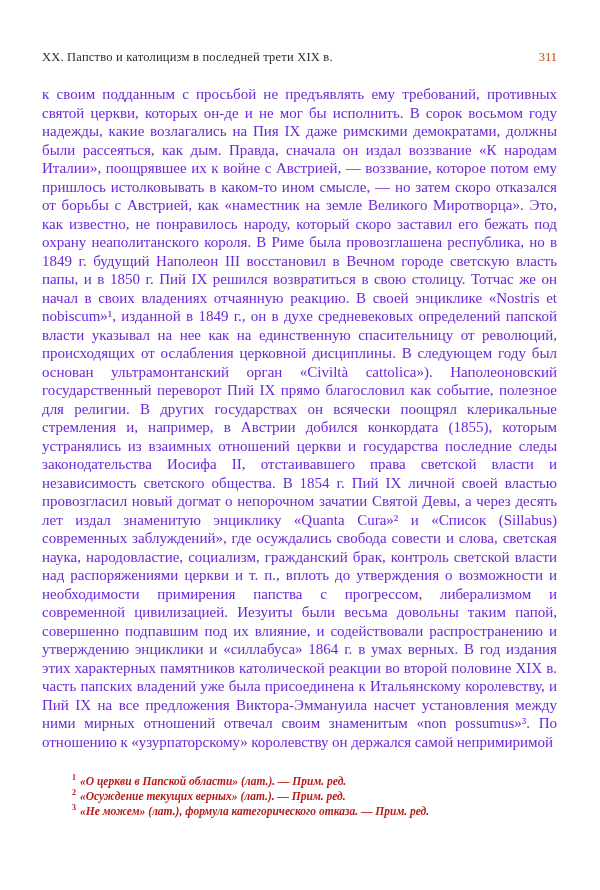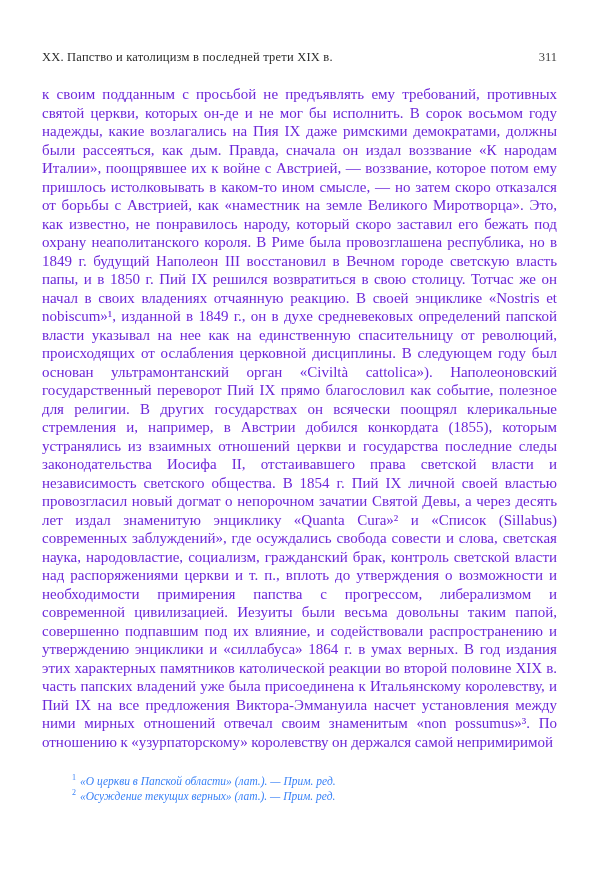--- a/index.html
+++ b/index.html
@@ -26,36 +26,37 @@
     line-height: 14px;
     color: #2b2b2b;
     margin-bottom: 21px;
   }
 
   .running-head {
     letter-spacing: 0.2px;
   }
 
   .page-number {
-    color: #404040;
+    color: #c2410c;
   }
 
   .body-text {
     font-size: 15px;
     line-height: 18.5px;
     text-align: justify;
     color: #6d28d9;
     hyphens: auto;
     -webkit-hyphens: auto;
     word-spacing: -0.2px;
   }
 
   .footnotes {
     margin-top: 23px;
-    color: #3b82f6;
+    color: #b91c1c;
+    font-weight: bold;
   }
 
   .footnote {
     font-size: 11.5px;
     line-height: 15px;
     padding-left: 30px;
     font-style: italic;
   }
 
   .footnote sup {
@@ -80,15 +81,18 @@
     <p class="body-text">к своим подданным с просьбой не предъявлять ему требований, противных святой церкви, которых он-де и не мог бы исполнить. В сорок восьмом году надежды, какие возлагались на Пия IX даже римскими демократами, должны были рассеяться, как дым. Правда, сначала он издал воззвание «К народам Италии», поощрявшее их к войне с Австрией, — воззвание, которое потом ему пришлось истолковывать в каком-то ином смысле, — но затем скоро отказался от борьбы с Австрией, как «наместник на земле Великого Миротворца». Это, как известно, не понравилось народу, который скоро заставил его бежать под охрану неаполитанского короля. В Риме была провозглашена республика, но в 1849 г. будущий Наполеон III восстановил в Вечном городе светскую власть папы, и в 1850 г. Пий IX решился возвратиться в свою столицу. Тотчас же он начал в своих владениях отчаянную реакцию. В своей энциклике «Nostris et nobiscum»¹, изданной в 1849 г., он в духе средневековых определений папской власти указывал на нее как на единственную спасительницу от революций, происходящих от ослабления церковной дисциплины. В следующем году был основан ультрамонтанский орган «Civiltà cattolica»). Наполеоновский государственный переворот Пий IX прямо благословил как событие, полезное для религии. В других государствах он всячески поощрял клерикальные стремления и, например, в Австрии добился конкордата (1855), которым устранялись из взаимных отношений церкви и государства последние следы законодательства Иосифа II, отстаивавшего права светской власти и независимость светского общества. В 1854 г. Пий IX личной своей властью провозгласил новый догмат о непорочном зачатии Святой Девы, а через десять лет издал знаменитую энциклику «Quanta Cura»² и «Список (Sillabus) современных заблуждений», где осуждались свобода совести и слова, светская наука, народовластие, социализм, гражданский брак, контроль светской власти над распоряжениями церкви и т. п., вплоть до утверждения о возможности и необходимости примирения папства с прогрессом, либерализмом и современной цивилизацией. Иезуиты были весьма довольны таким папой, совершенно подпавшим под их влияние, и содействовали распространению и утверждению энциклики и «силлабуса» 1864 г. в умах верных. В год издания этих характерных памятников католической реакции во второй половине XIX в. часть папских владений уже была присоединена к Итальянскому королевству, и Пий IX на все предложения Виктора-Эммануила насчет установления между ними мирных отношений отвечал своим знаменитым «non possumus»³. По отношению к «узурпаторскому» королевству он держался самой непримиримой</p>
   </main>
 
   <footer class="footnotes">
     <div class="footnote">
       <sup>1</sup><span>«О церкви в Папской области» (лат.). — Прим. ред.</span>
     </div>
     <div class="footnote">
       <sup>2</sup><span>«Осуждение текущих верных» (лат.). — Прим. ред.</span>
     </div>
+    <div class="footnote">
+      <sup>3</sup><span>«Не можем» (лат.), формула категорического отказа. — Прим. ред.</span>
+    </div>
   </footer>
 
 </div>
 
 </body></html>

